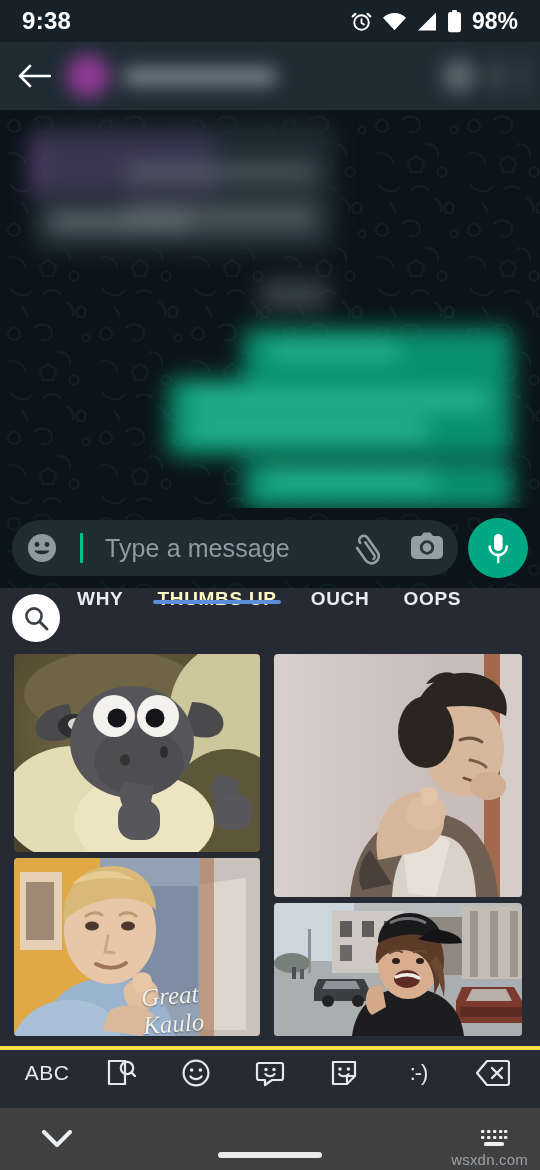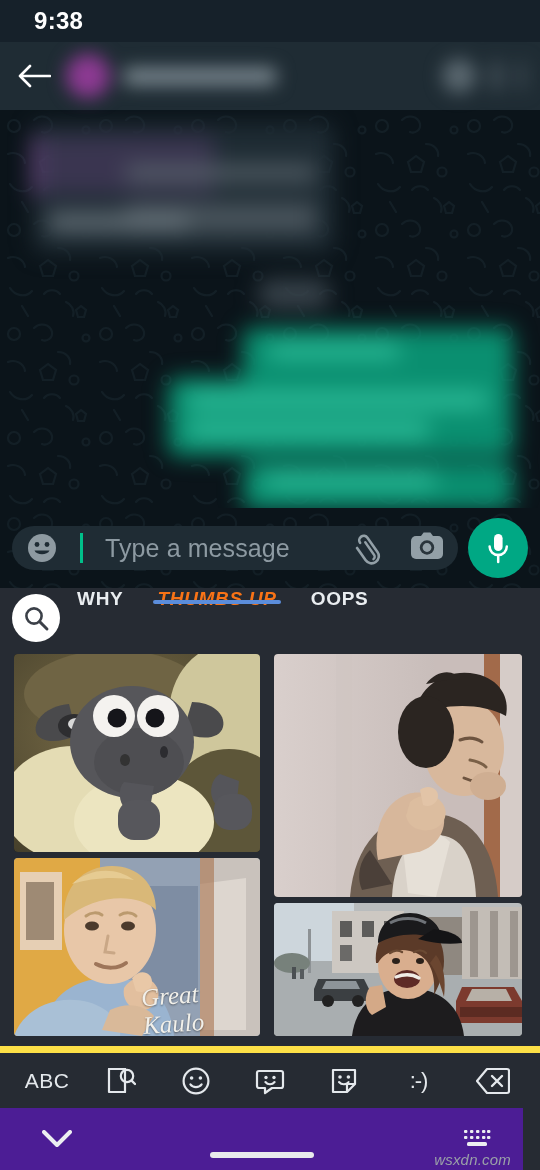--- a/index.html
+++ b/index.html
@@ -10,21 +10,21 @@
     -webkit-font-smoothing:antialiased;
   }
   .phone { position:relative; width:540px; height:1170px; overflow:hidden; }
 
   
   .statusbar {
     height:42px; background:#16212a; display:flex; align-items:center;
     justify-content:space-between; padding:0 22px; color:#ffffff;
     position:relative; z-index:30;
   }
-  .status-time { font-size:24px; font-weight:700; letter-spacing:.3px;margin-left:12px; }
+  .status-time { font-size:24px; font-weight:700; letter-spacing:.3px; }
   .status-right { display:flex; align-items:center; gap:9px; }
   .status-right svg { display:block; }
   .status-batt-text { font-size:23px; font-weight:700; margin-left:1px; }
 
   
   .appbar {
     height:68px; background:#1f2c34; display:flex; align-items:center;
     padding:0 14px; position:relative; z-index:20; gap:12px;
   }
   .appbar-back { width:40px; height:40px; display:flex; align-items:center; justify-content:center; flex:0 0 auto; }
@@ -72,21 +72,21 @@
   .b-out3 { right:5px; top:352px; width:270px; height:48px; background:#0a8f70; }
   .b-out3 .l { position:absolute; left:22px; top:12px; width:170px; height:14px; background:#2fbf9b; border-radius:3px; }
 
   
   .inputbar {
     position:relative; height:80px; display:flex; align-items:center;
     padding:0 12px; gap:10px; background:#0b141a;
   }
   .input-doodle { position:absolute; inset:0; opacity:.45; }
   .input-pill {
-    position:relative; flex:1; height:44px; background:#1f2c34;
+    position:relative; flex:1; height:56px; background:#1f2c34;
     border-radius:28px; display:flex; align-items:center; padding:0 14px; gap:22px;
   }
   .emoji-btn { width:32px; height:32px; flex:0 0 auto; }
   .caret { width:3px; height:30px; background:#00c08a; flex:0 0 auto; }
   .ph { flex:1; color:#8d9aa2; font-size:25px; letter-spacing:.1px; white-space:nowrap; overflow:hidden; }
   .clip-btn, .cam-btn { width:34px; height:34px; flex:0 0 auto; }
   .mic-btn {
     position:relative; width:60px; height:60px; border-radius:50%;
     background:#00a884; display:flex; align-items:center; justify-content:center; flex:0 0 auto;
   }
@@ -100,72 +100,92 @@
   .search-circle {
     width:48px; height:48px; border-radius:50%; background:#ffffff;
     display:flex; align-items:center; justify-content:center; flex:0 0 auto;
   }
   .cats { display:flex; align-items:flex-start; height:60px; overflow:hidden; }
   .cat {
     display:flex; align-items:center; padding:0 17px; color:#e9edf0;
     font-size:19px; font-weight:700; letter-spacing:.7px; white-space:nowrap;
     position:relative;
   }
-  .cat.active { color:#f97316;font-style:italic; }
+  .cat.active { color:#fef9c3; }
   .cat.active:after {
     content:""; position:absolute; left:13px; right:13px; bottom:6px;
     height:4px; border-radius:2px; background:#5b8ddb;
   }
 
   
   .grid { position:relative; padding:0 14px; height:394px; }
   .tile { position:absolute; border-radius:4px; overflow:hidden; background:#111; }
   .tile .art { position:absolute; inset:0; }
   .tile .ftxt {
     position:absolute; font-family:"Liberation Serif", serif; font-style:italic;
     color:#f2f0ea; text-shadow:0 1px 2px rgba(0,0,0,.45); pointer-events:none;
   }
 
   
   .kbtoolbar {
     position:absolute; left:0; right:0; bottom:62px; height:62px;
-    background:#262b33; border-top:7px solid #fde047;
-    display:flex; align-items:center; justify-content:space-around; padding:0 10px;
+    background:#262b33; border-top:4px solid #fde047;
+    display:flex; align-items:flex-start; justify-content:space-around; padding:0 10px;
   }
   .kb-item { display:flex; align-items:center; justify-content:center; width:54px; height:46px; border-radius:8px; }
   .kb-abc { color:#e4e8ec; font-size:21px; font-weight:400; letter-spacing:.5px; }
   .kb-gif {
     background:#343b49; color:#7da4ef; font-size:19px; font-weight:700;
     letter-spacing:1.5px; width:60px;
   }
   .kb-emoticon { color:#e4e8ec; font-size:22px; letter-spacing:-1px; }
 
   
   .navbar {
-    position:absolute; left:0; right:17px; bottom:0; height:62px; background:#4c1d95;
-    display:flex; align-items:center;font-style:italic;
+    position:absolute; left:0; right:0; bottom:0; height:62px; background:#404040;
+    display:flex; align-items:center;
   }
   .nav-down { position:absolute; left:42px; top:22px; }
   .nav-pill {
     position:absolute; left:50%; transform:translateX(-50%); bottom:12px;
     width:104px; height:6px; border-radius:3px; background:#e9eaec;
   }
   .nav-kb { position:absolute; right:32px; top:20px; }
   .watermark {
     position:absolute; right:12px; bottom:2px; color:#9aa0a8; font-size:15px;
     letter-spacing:.2px;
   }
 </style>
 </head>
 <body>
 
 <div class="phone">
 
   <div class="statusbar">
     <div class="status-time">9:38</div>
+    <div class="status-right">
+      <svg width="23" height="23" viewBox="0 0 24 24">
+        <circle cx="12" cy="13" r="7.6" fill="none" stroke="#fff" stroke-width="2"></circle>
+        <path d="M12 9.5v4l2.6 1.7" stroke="#fff" stroke-width="1.9" fill="none" stroke-linecap="round"></path>
+        <path d="M5.6 4.1L2.8 6.6M18.4 4.1l2.8 2.5" stroke="#fff" stroke-width="2.3" stroke-linecap="round"></path>
+      </svg>
+      <svg width="25" height="21" viewBox="0 0 26 20">
+        <path d="M13 19.2 1.0 6.2A17 17 0 0 1 25 6.2Z" fill="#fff"></path>
+      </svg>
+      <svg width="22" height="21" viewBox="0 0 22 20">
+        <path d="M20 1v18H2Z" fill="#fff"></path>
+        <path d="M2 19 20 1v7.5L10 19Z" fill="#16212a" opacity=".0"></path>
+        <path d="M3.4 17.6 18.6 2.4v15.2Z" fill="#16212a" opacity="0"></path>
+      </svg>
+      <svg width="15" height="23" viewBox="0 0 14 22">
+        <rect x="4.6" y="0" width="4.8" height="2.4" rx="1" fill="#fff"></rect>
+        <rect x="0.8" y="2" width="12.4" height="19.4" rx="2.2" fill="#fff"></rect>
+      </svg>
+      <div class="status-batt-text">98%</div>
+    </div>
   </div>
 
   <div class="appbar">
     <div class="appbar-back">
       <svg width="34" height="28" viewBox="0 0 34 28">
         <path d="M33 14H3M13 4 3 14l10 10" fill="none" stroke="#fff" stroke-width="2.6" stroke-linecap="round" stroke-linejoin="round"></path>
       </svg>
     </div>
     <div class="blurwrap">
       <div class="ab-avatar"></div>
@@ -272,20 +292,21 @@
     <div class="cat-row">
       <div class="search-circle">
         <svg width="27" height="27" viewBox="0 0 27 27">
           <circle cx="11" cy="11" r="7.6" fill="none" stroke="#3b4048" stroke-width="2.6"></circle>
           <path d="M16.6 16.6 24 24" stroke="#3b4048" stroke-width="2.9" stroke-linecap="round"></path>
         </svg>
       </div>
       <div class="cats">
         <div class="cat">WHY</div>
         <div class="cat active">THUMBS UP</div>
+        <div class="cat">OUCH</div>
         <div class="cat">OOPS</div>
 
       </div>
     </div>
 
     <div class="grid">
 
       <div class="tile" style="left:14px; top:6px; width:246px; height:198px;">
         <svg class="art" viewBox="0 0 246 198" preserveAspectRatio="xMidYMid slice">
           <defs>

